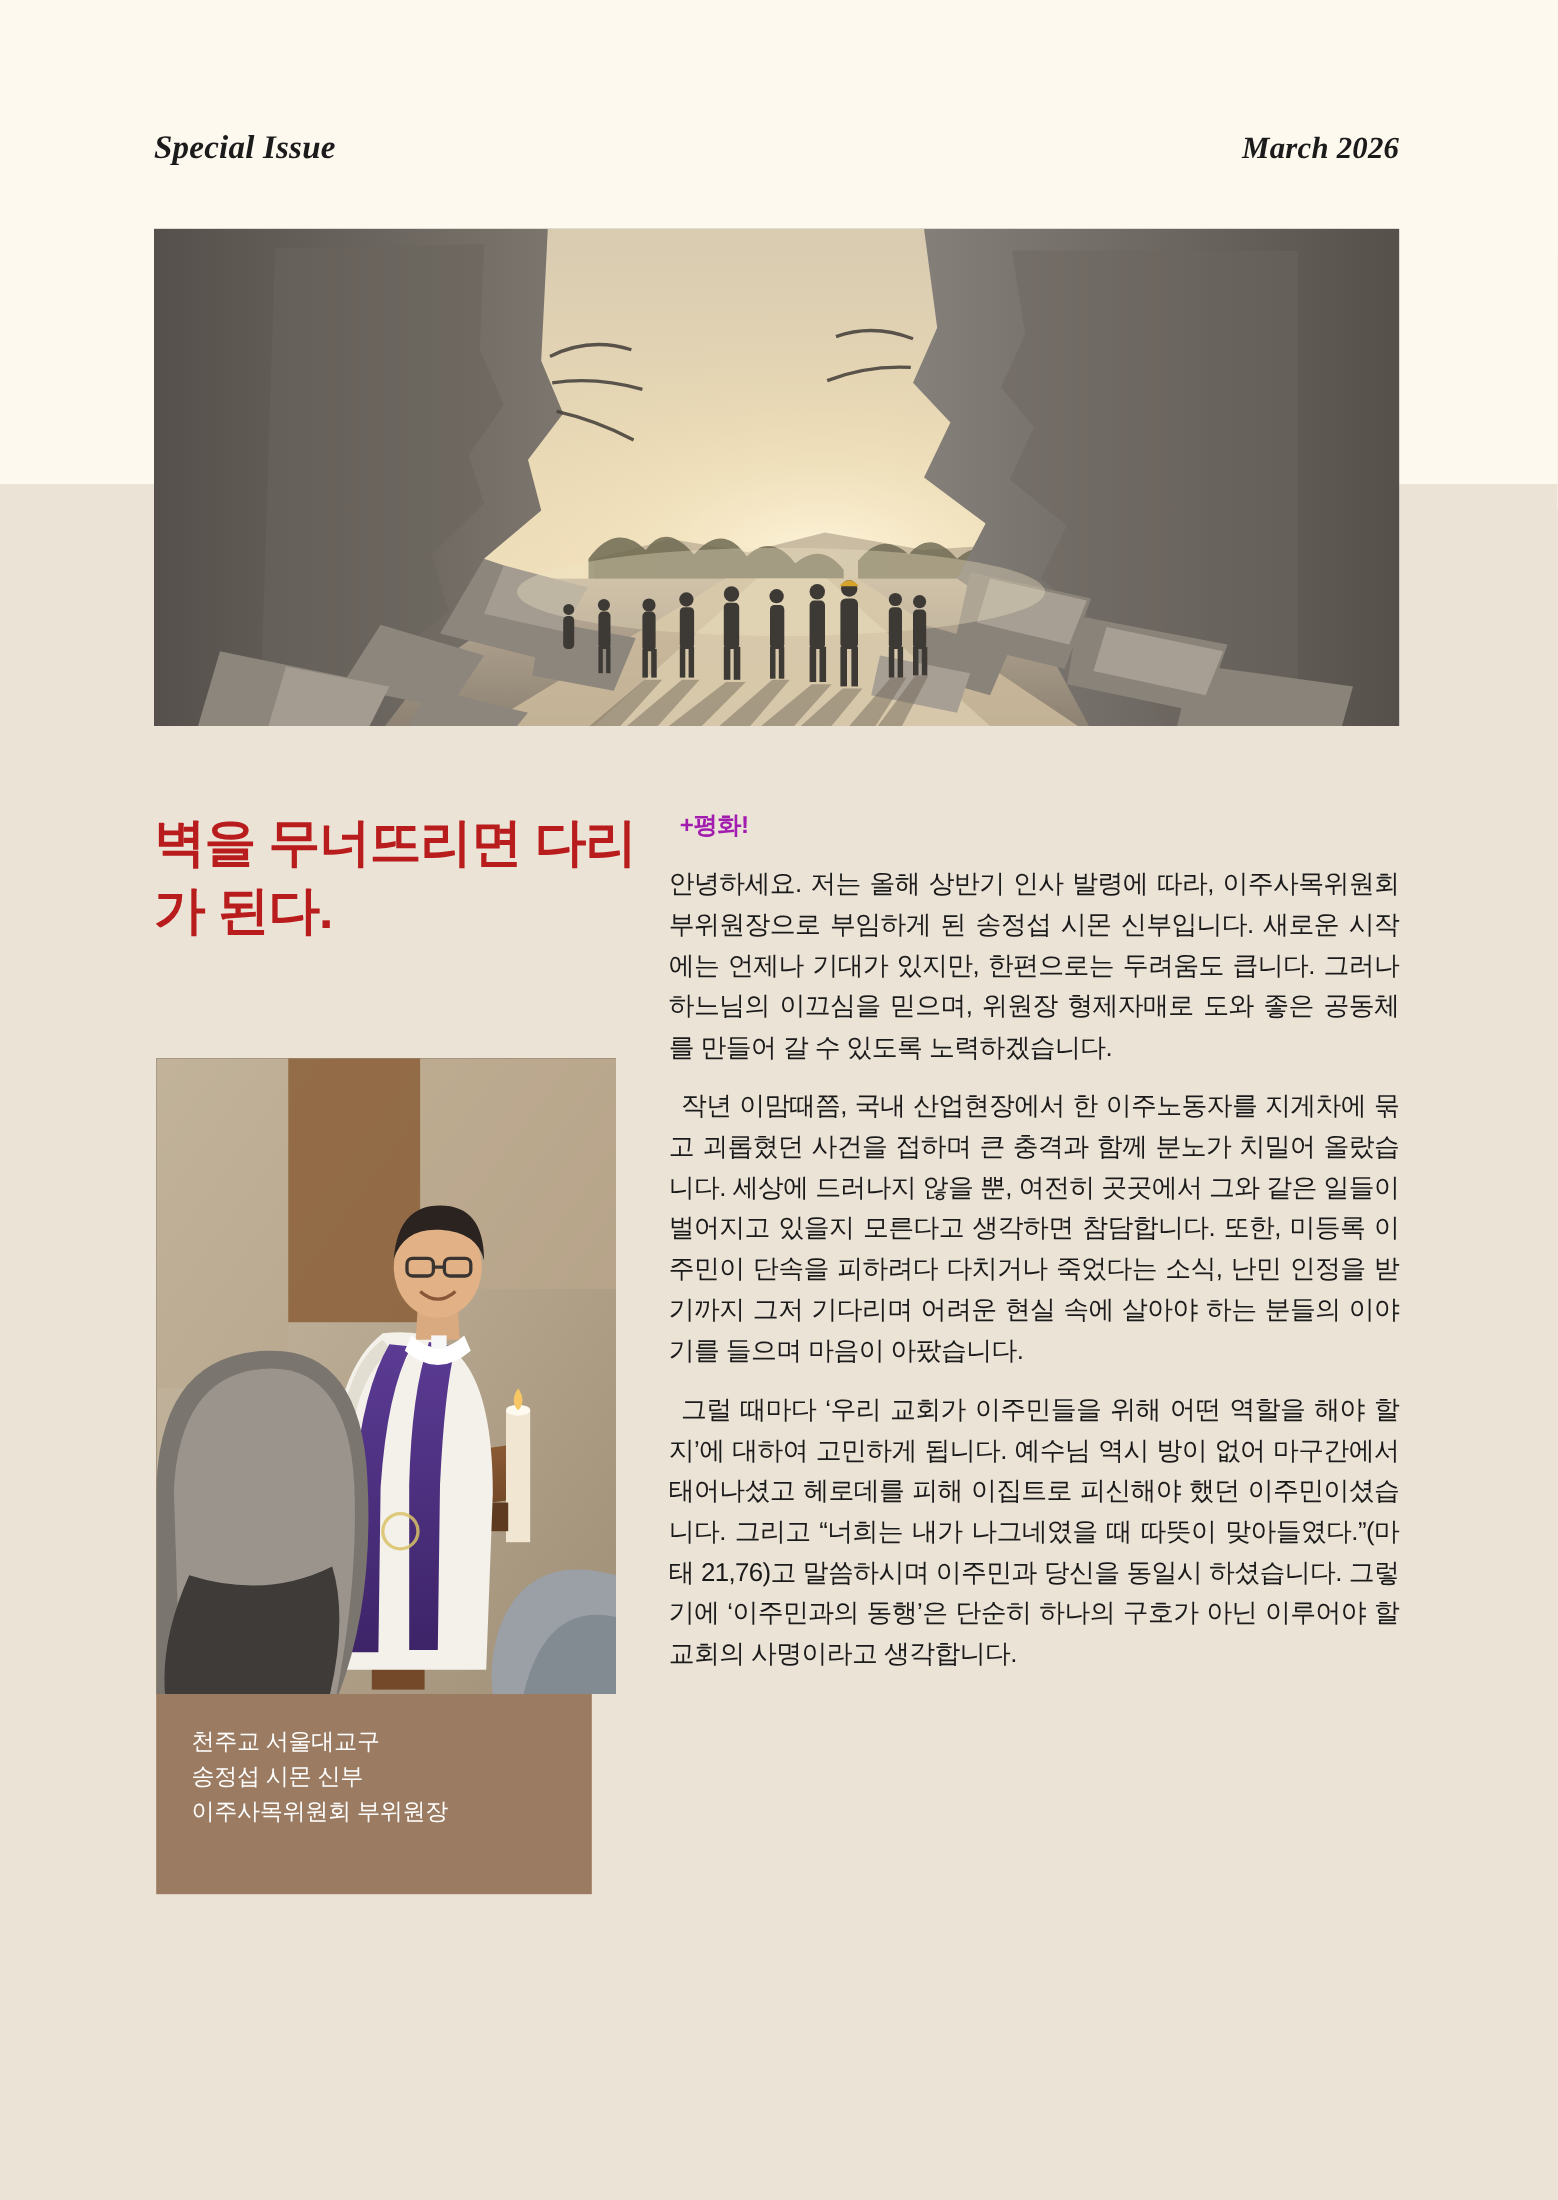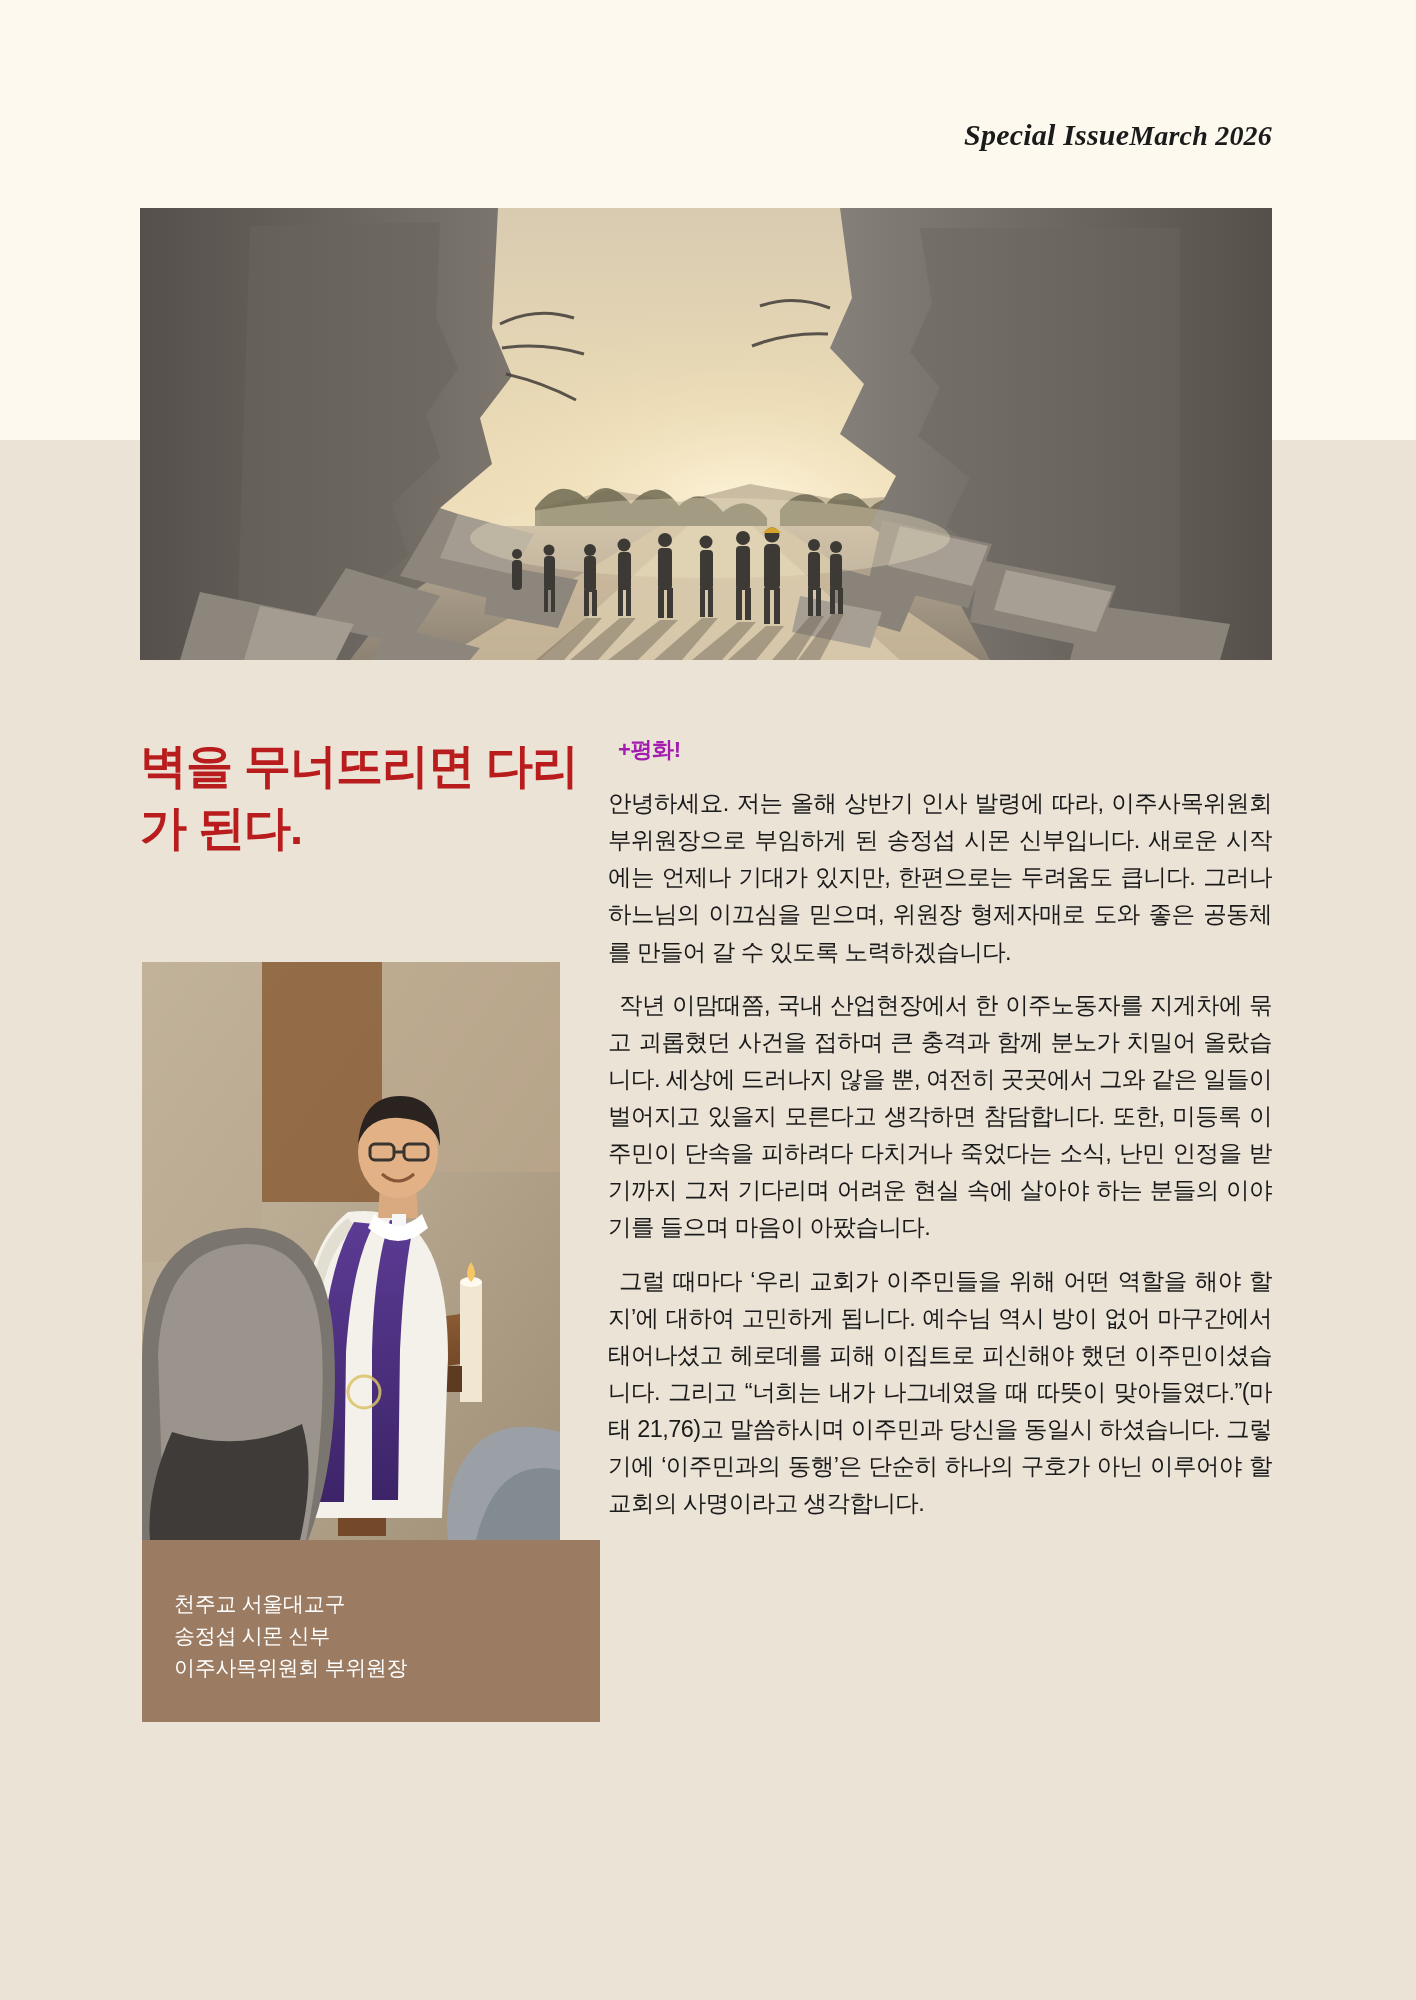--- a/index.html
+++ b/index.html
@@ -31,21 +31,21 @@
     background: #ece3d7;
   }
 
   
   .header {
     position: absolute;
     left: 140px;
     top: 118px;
     width: 1132px;
     display: flex;
-    justify-content: flex-end;
+    justify-content: space-between;
     align-items: baseline;
   }
   .header-left, .header-right {
     font-family: "Liberation Serif", serif;
     font-weight: bold;
     font-style: italic;
     font-size: 30px;
     color: #1b1b1b;
     letter-spacing: 0.2px;
   }
@@ -87,25 +87,25 @@
     overflow: hidden;
     background: #6e5a46;
   }
   .portrait svg { display: block; }
 
   
   .caption-box {
     position: absolute;
     left: 142px;
     top: 1540px;
-    width: 458px;
+    width: 396px;
     height: 182px;
     background: #9b7c62;
     box-sizing: border-box;
-    padding: 48px 0 0 32px;
+    padding: 28px 0 0 32px;
   }
   .caption-line {
     color: #ffffff;
     font-size: 21px;
     line-height: 1.52;
     font-family: "Liberation Sans", sans-serif;
     letter-spacing: -0.3px;
   }
 
   

